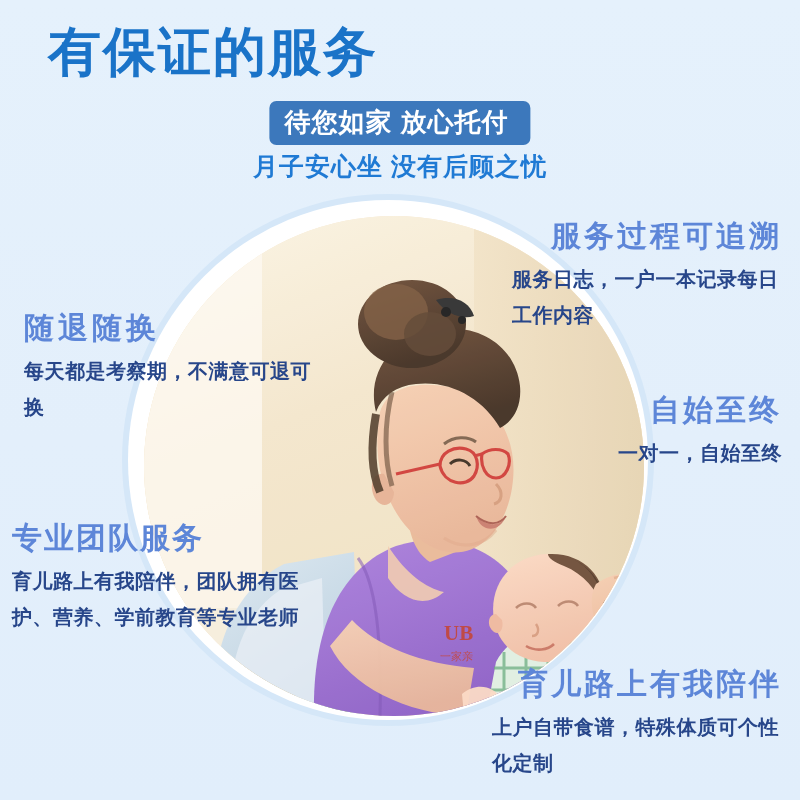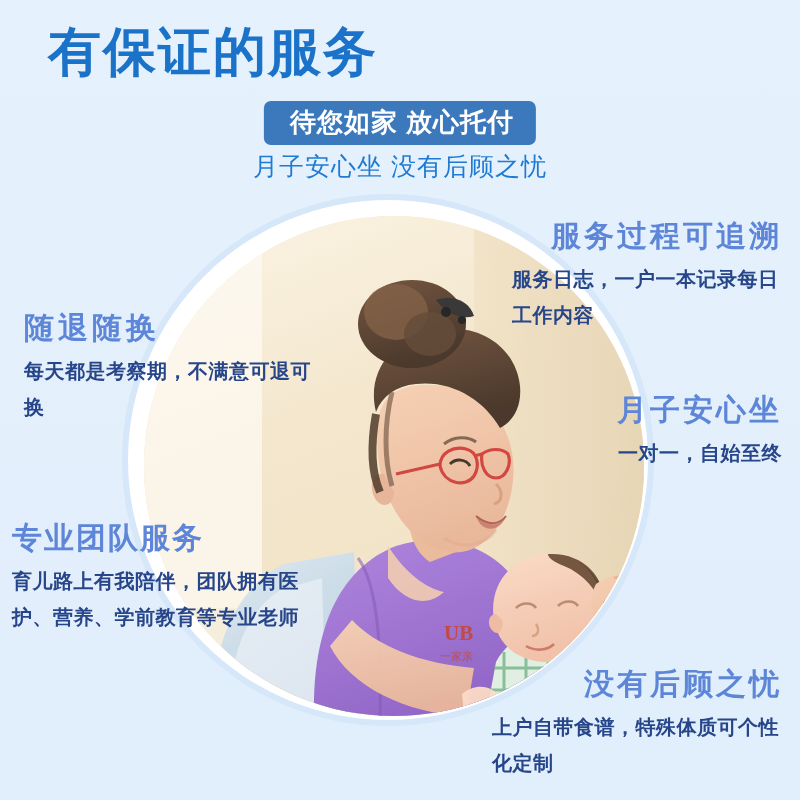--- a/index.html
+++ b/index.html
@@ -39,34 +39,34 @@
   .badge {
     position: absolute;
     top: 101px;
     left: 50%;
     transform: translateX(-50%);
     background: #3c78bc;
     color: #ffffff;
     font-size: 26px;
     line-height: 30px;
     font-weight: bold;
-    padding: 6px 22px 8px 26px;
+    padding: 6px 22px 8px 15px;
     border-radius: 7px;
     letter-spacing: 1px;
     white-space: nowrap;
   }
   .subtitle {
     position: absolute;
     top: 150px;
     left: 0;
     width: 800px;
     text-align: center;
     font-size: 25px;
     line-height: 32px;
-    font-weight: normal;
+    font-weight: bold;
     color: #1f7ad4;
     letter-spacing: 1px;
     white-space: nowrap;
   }
 
   
   .photo-ring {
     position: absolute;
     left: 122px;
     top: 194px;
@@ -299,27 +299,27 @@
     <h3>服务过程可追溯</h3>
     <p>服务日志，一户一本记录每日工作内容</p>
   </div>
 
   <div class="feature f-return">
     <h3>随退随换</h3>
     <p>每天都是考察期，不满意可退可换</p>
   </div>
 
   <div class="feature right f-service">
-    <h3>月子安心坐</h3>
+    <h3>自始至终</h3>
     <p>一对一，自始至终</p>
   </div>
 
   <div class="feature f-team">
     <h3>专业团队服务</h3>
     <p>育儿路上有我陪伴，团队拥有医护、营养、学前教育等专业老师</p>
   </div>
 
   <div class="feature right f-meal">
-    <h3>没有后顾之忧</h3>
+    <h3>育儿路上有我陪伴</h3>
     <p>上户自带食谱，特殊体质可个性化定制</p>
   </div>
 
 </div>
 
 </body></html>

